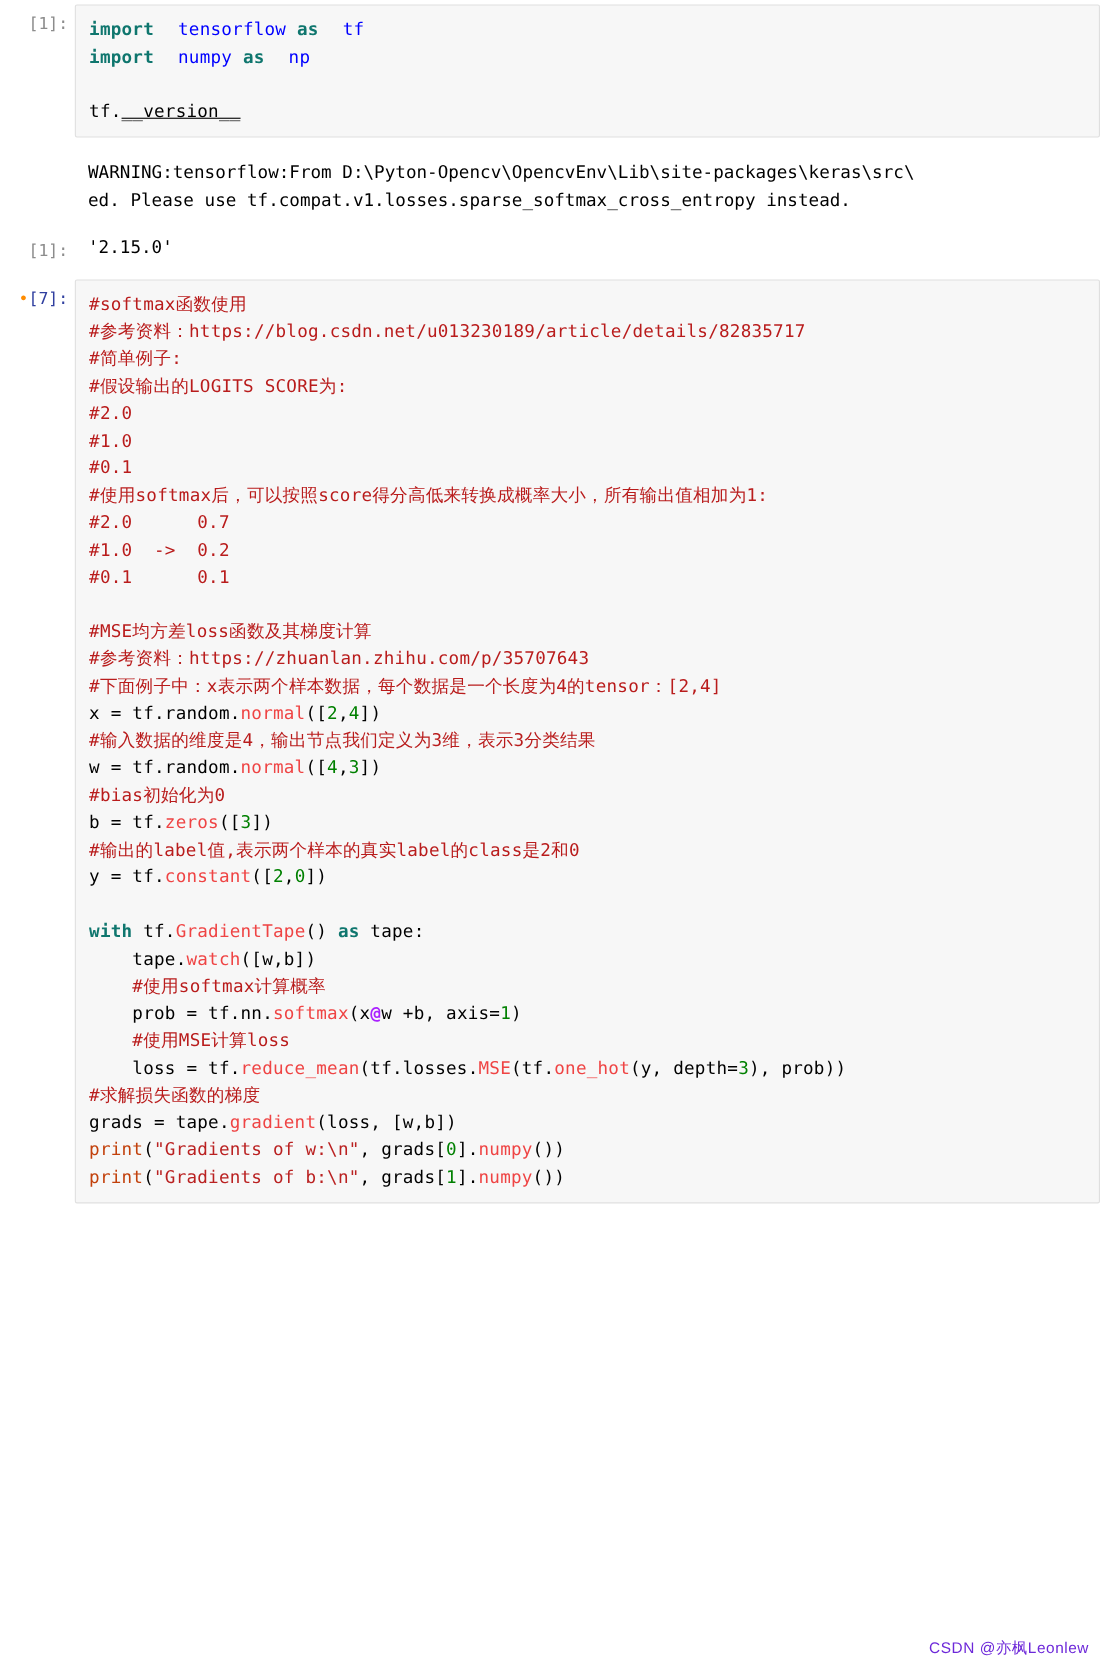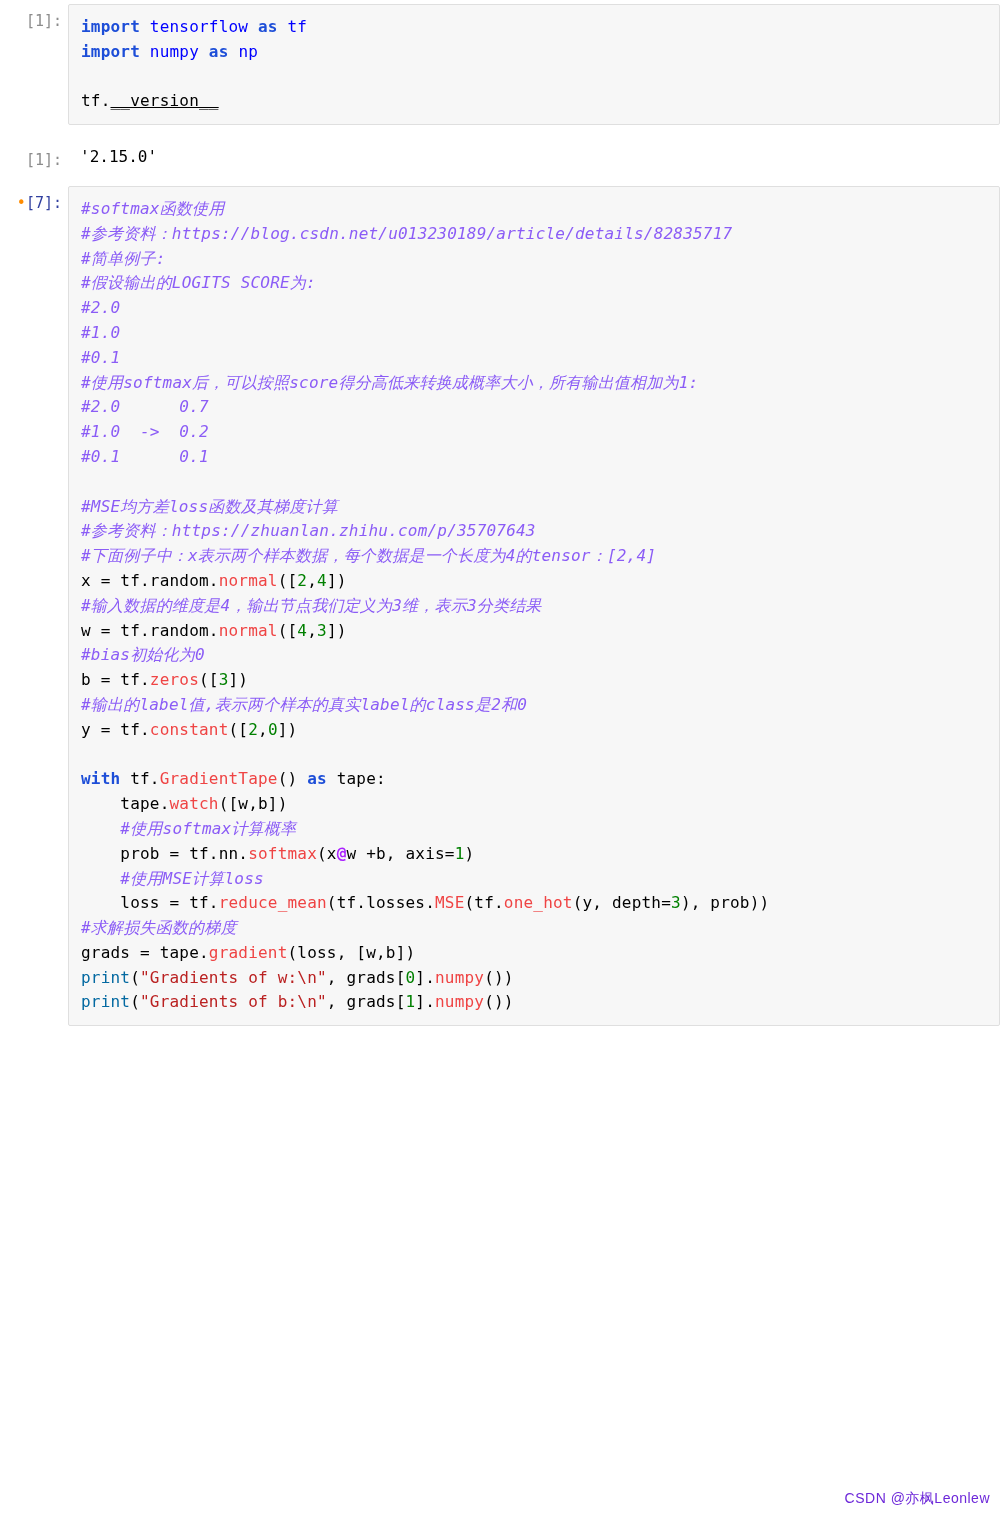--- a/index.html
+++ b/index.html
@@ -34,30 +34,30 @@
     color:#000;
     letter-spacing:0.2px;
   }
   .output-text{
     padding:6px 12px 12px;
     white-space:pre;
     font-size:16px;
     color:#000;
   }
   
-  .k{color:#1d4ed8;font-weight:bold;}
-  .nn{color:#0000ff;}
-  .cm{color:#8b5cf6;font-style:italic;}
+  .k{color:#0f766e;font-weight:bold;}
+  .nn{color:#0000ff;margin-left:12px;}
+  .cm{color:#b91c1c;}
   .fn{color:#ef4444;}
   .s{color:#ba2121;}
   .n{color:#000;margin-top:24px;}
   .num{color:#008000;}
   .var-under{text-decoration:underline;}
   .op{color:#aa22ff;font-weight:bold;}
-  .bi{color:#0369a1;}
+  .bi{color:#c2410c;}
   .watermark{
     position:fixed;
     right:10px;
     bottom:4px;
     font-family:sans-serif;
     color:#6d28d9;
     font-size:14px;
     letter-spacing:0.5px;
     text-align:center;
   }
@@ -66,20 +66,22 @@
 <body>
 
 <div class="cell">
   <div class="prompt plain">[1]:</div>
   <div class="content">
     <div class="code-input"><span class="k">import</span> <span class="nn">tensorflow</span> <span class="k">as</span> <span class="nn">tf</span>
 <span class="k">import</span> <span class="nn">numpy</span> <span class="k">as</span> <span class="nn">np</span>
 
 <span class="n">tf.</span><span class="n var-under">__version__</span></div>
 
+    <div class="output-text">WARNING:tensorflow:From D:\Pyton-Opencv\OpencvEnv\Lib\site-packages\keras\src\
+ed. Please use tf.compat.v1.losses.sparse_softmax_cross_entropy instead.</div>
   </div>
 </div>
 
 <div class="cell">
   <div class="prompt plain">[1]:</div>
   <div class="content">
     <div class="output-text">'2.15.0'</div>
   </div>
 </div>
 

